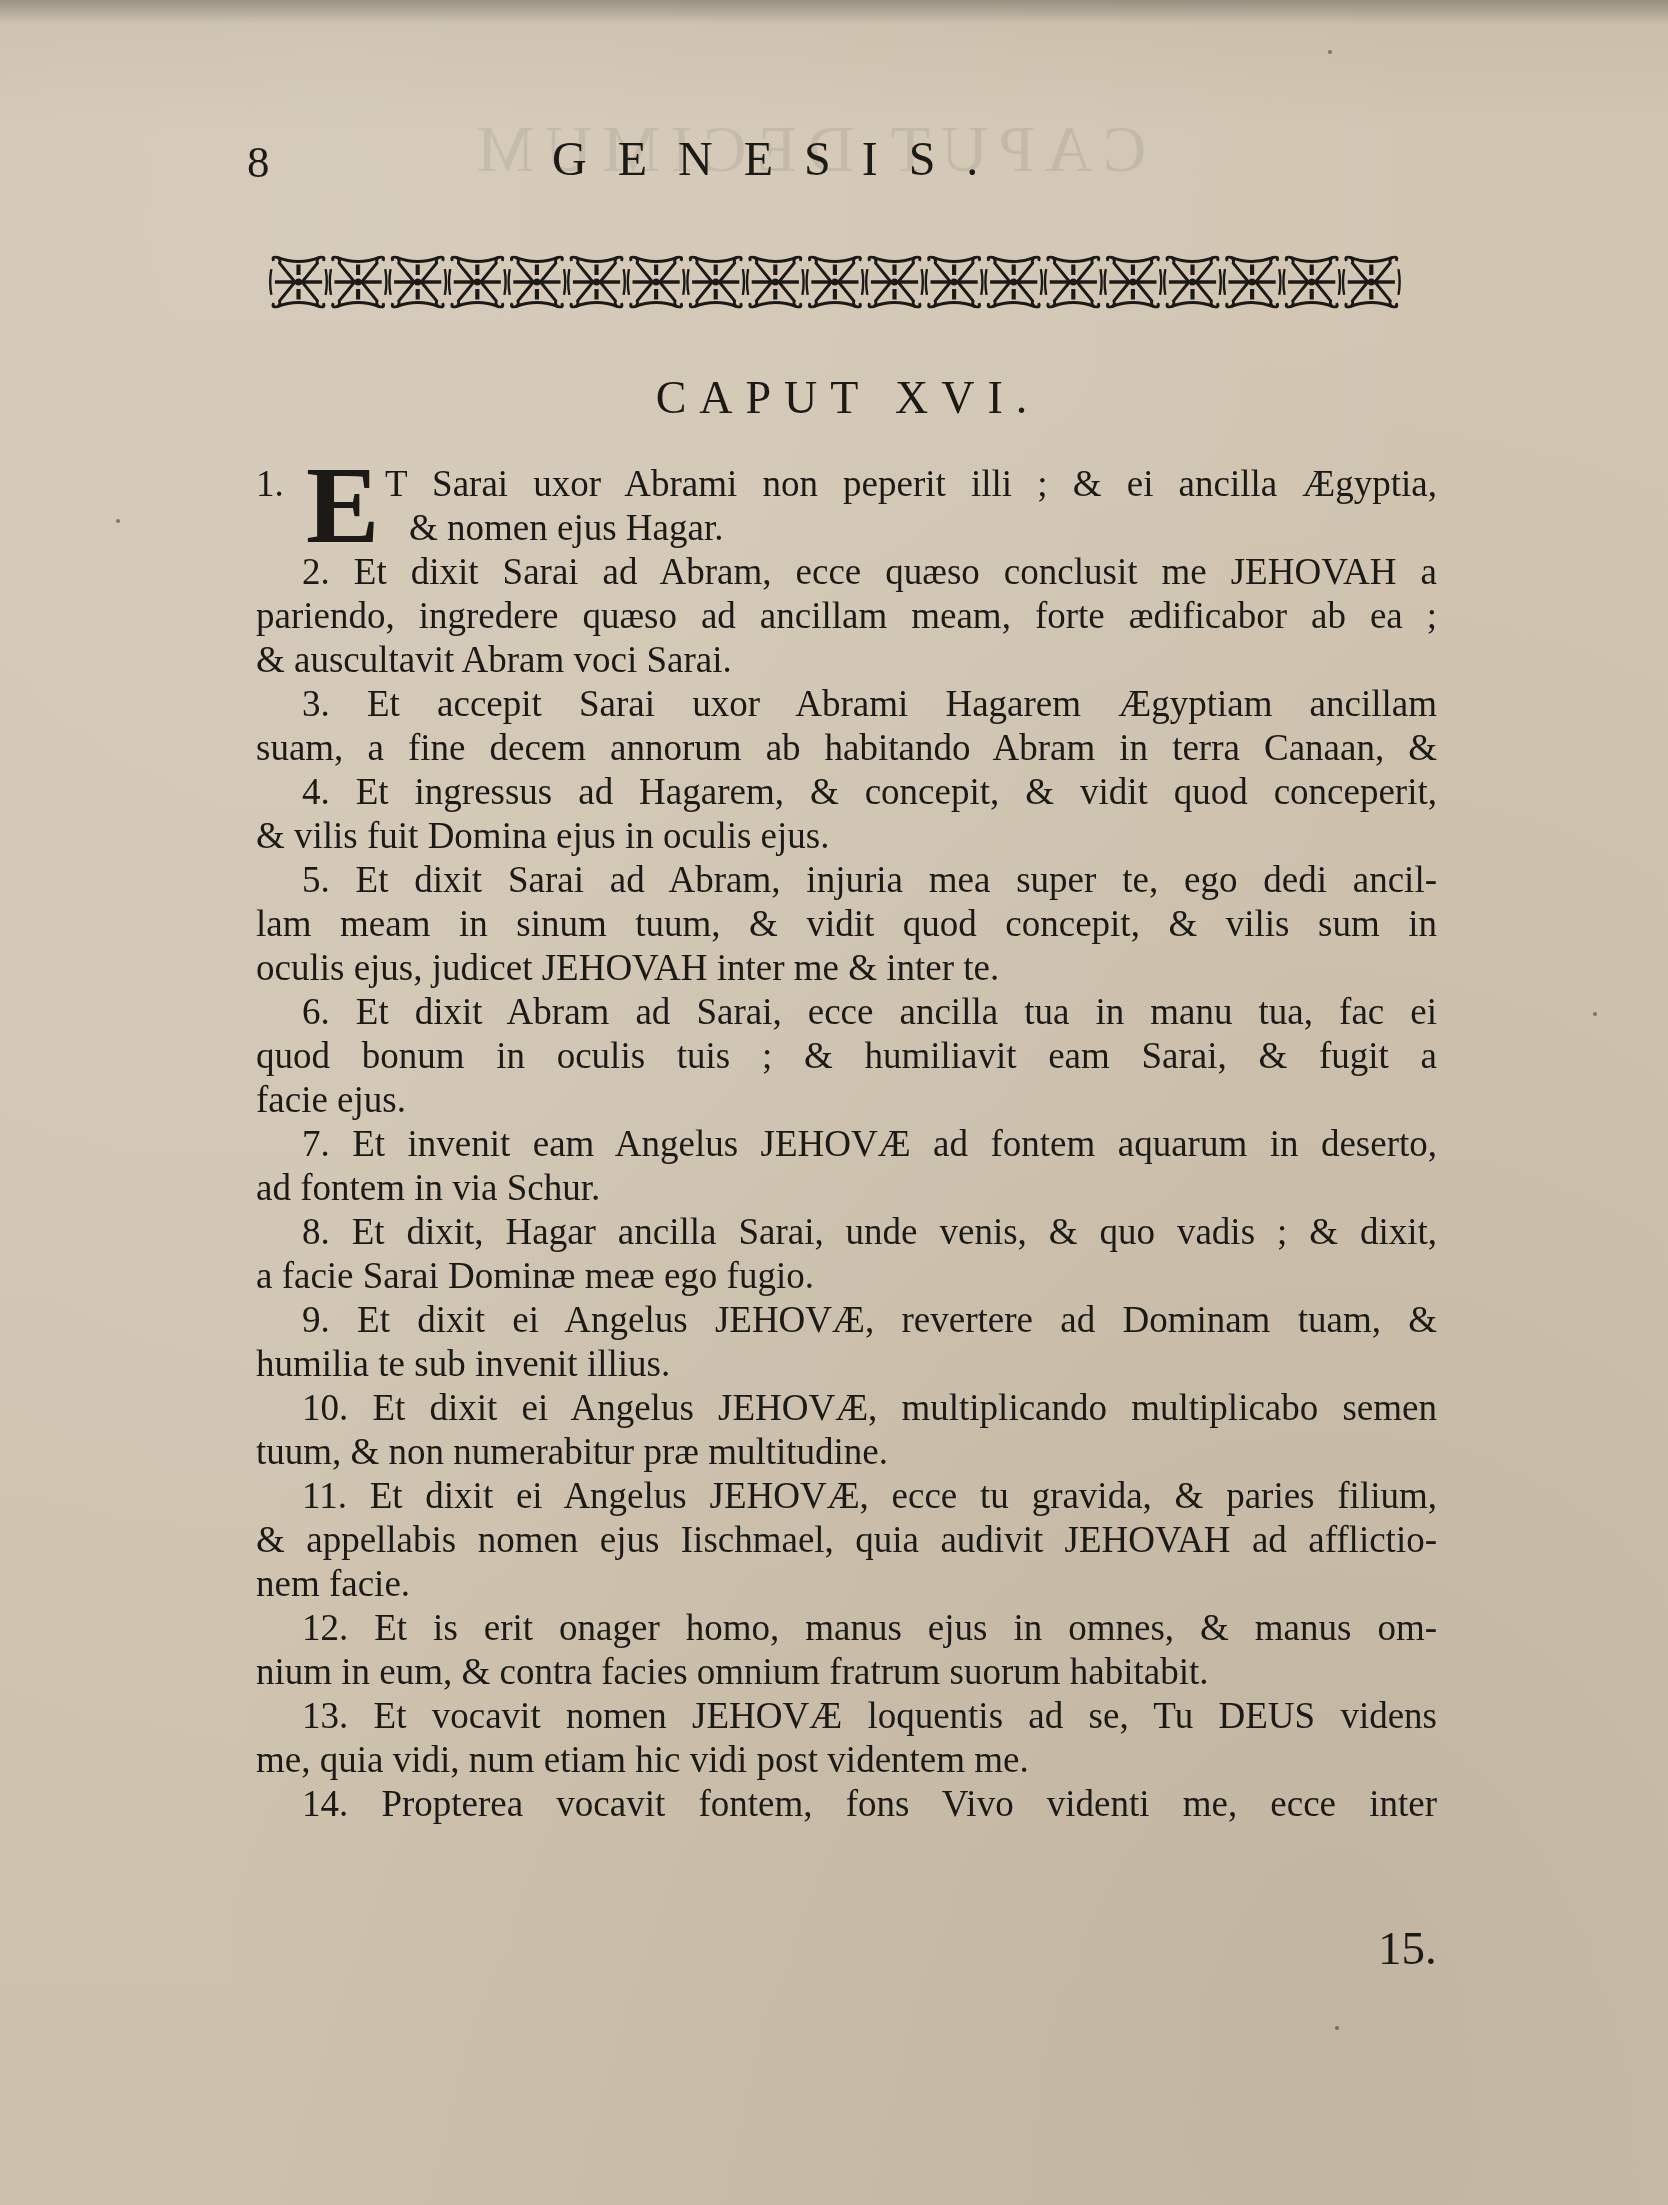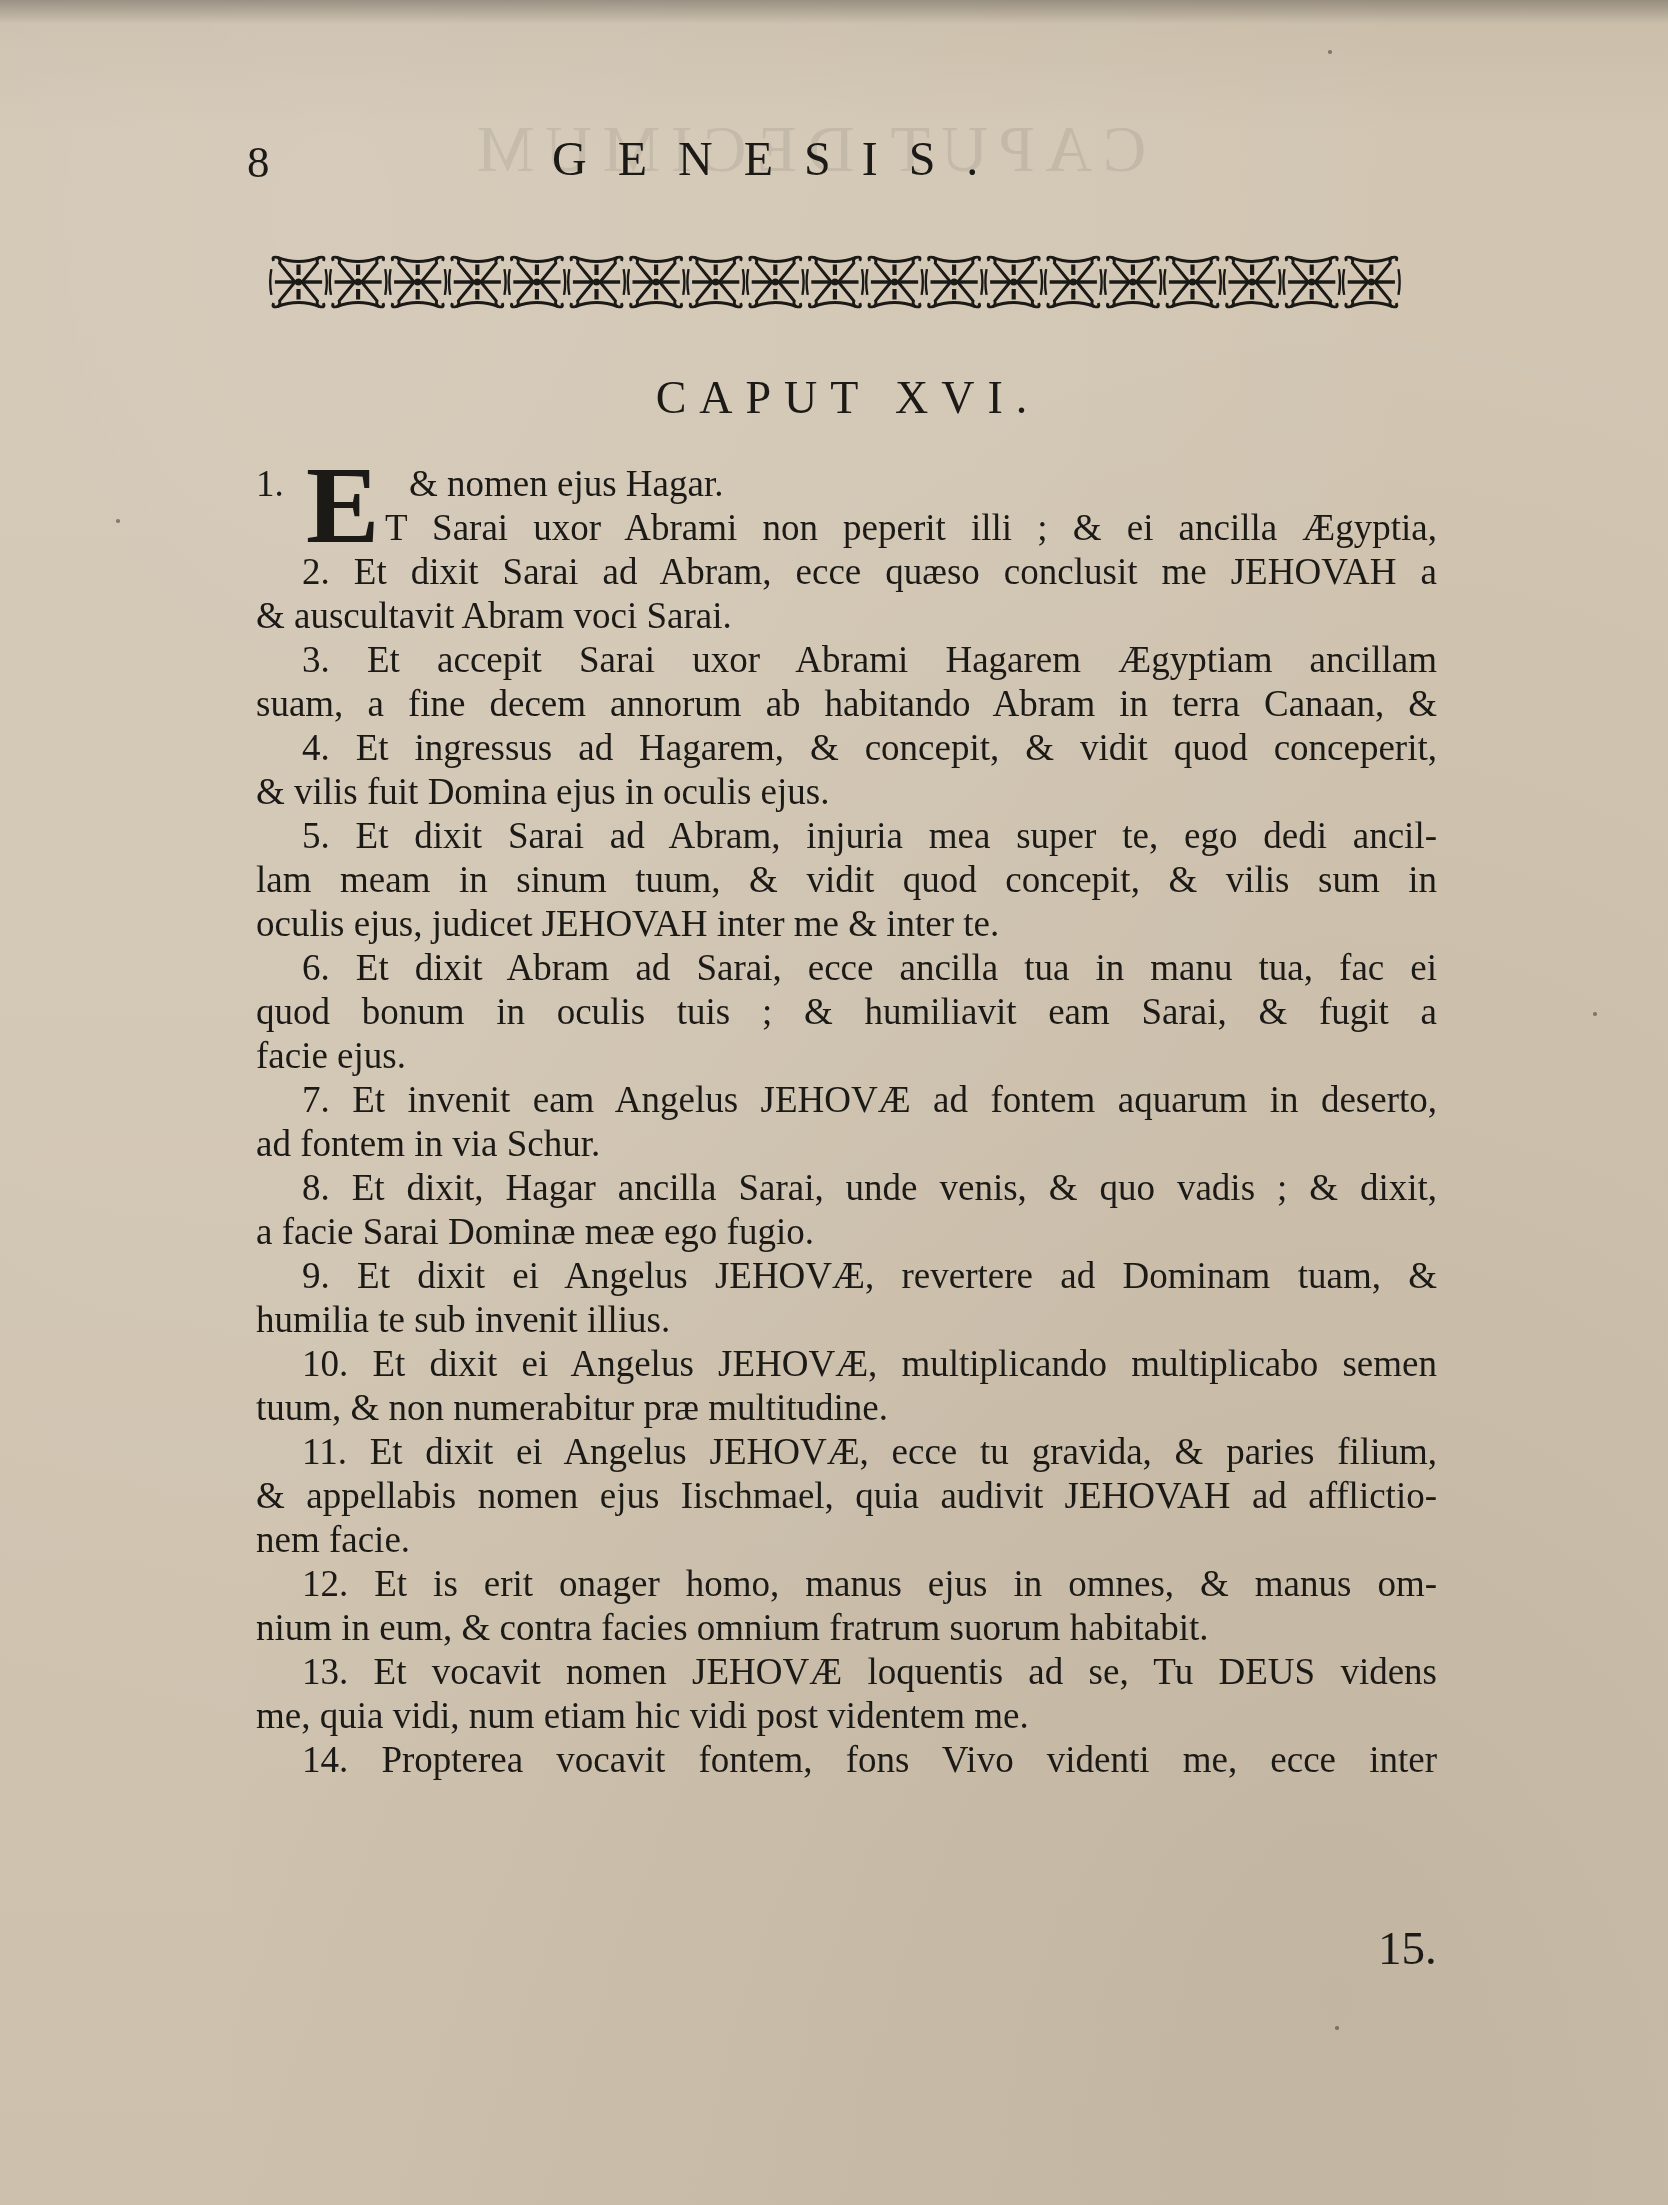--- a/index.html
+++ b/index.html
@@ -184,24 +184,25 @@
     <use href="#orn" x="1717"></use>
     <use href="#orn" x="1818"></use>
 </svg>
 
 <h1 class="chapter-heading" style="margin:0;font-weight:normal;">CAPUT XVI.</h1>
 
 <main class="text-block">
   <div class="verse1">
     <span class="vnum1">1.</span>
     <span class="dropcap">E</span>
+    <span class="line line1a">T Sarai uxor Abrami non peperit illi ; &amp; ei ancilla Ægyptia,</span>
     <span class="line dropindent last">&amp; nomen ejus Hagar.</span>
-    <span class="line line1a">T Sarai uxor Abrami non peperit illi ; &amp; ei ancilla Ægyptia,</span>
   </div>
   <span class="line indent">2. Et dixit Sarai ad Abram, ecce quæso conclusit me JEHOVAH a</span>
+  <span class="line">pariendo, ingredere quæso ad ancillam meam, forte ædificabor ab ea ;</span>
   <span class="line last">&amp; auscultavit Abram voci Sarai.</span>
   <span class="line indent">3. Et accepit Sarai uxor Abrami Hagarem Ægyptiam ancillam</span>
   <span class="line">suam, a fine decem annorum ab habitando Abram in terra Canaan, &amp;</span>
   <span class="line indent">4. Et ingressus ad Hagarem, &amp; concepit, &amp; vidit quod conceperit,</span>
   <span class="line last">&amp; vilis fuit Domina ejus in oculis ejus.</span>
   <span class="line indent">5. Et dixit Sarai ad Abram, injuria mea super te, ego dedi ancil-</span>
   <span class="line">lam meam in sinum tuum, &amp; vidit quod concepit, &amp; vilis sum in</span>
   <span class="line last">oculis ejus, judicet JEHOVAH inter me &amp; inter te.</span>
   <span class="line indent">6. Et dixit Abram ad Sarai, ecce ancilla tua in manu tua, fac ei</span>
   <span class="line">quod bonum in oculis tuis ; &amp; humiliavit eam Sarai, &amp; fugit a</span>

